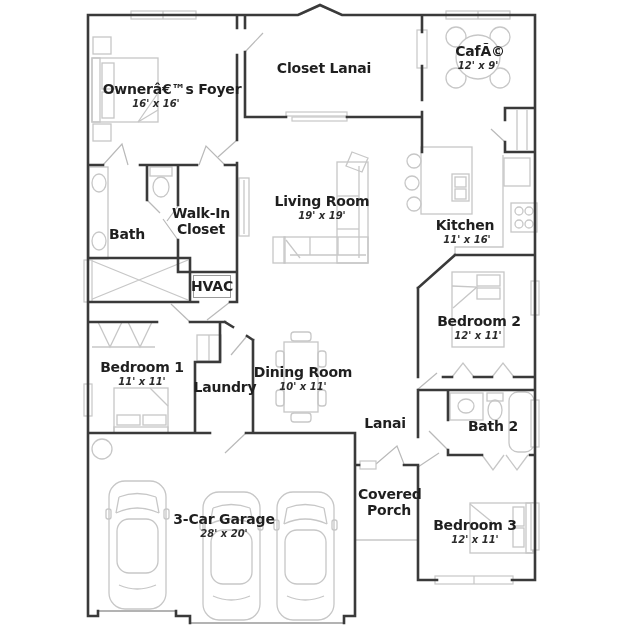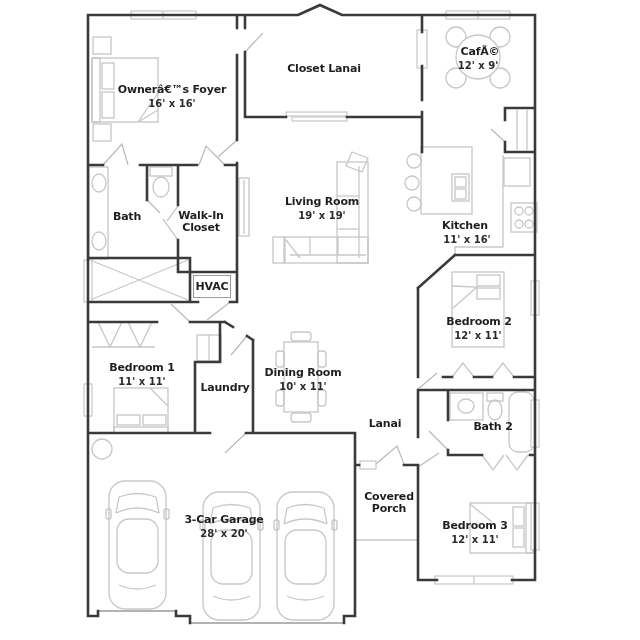--- a/index.html
+++ b/index.html
@@ -3,27 +3,27 @@
 <meta charset="utf-8">
 <style>
   html,body{margin:0;padding:0;background:#ffffff;}
   .stage{
     position:relative;width:640px;height:640px;background:#ffffff;overflow:hidden;
     font-family:"DejaVu Sans","Liberation Sans",sans-serif;
   }
   .stage svg{position:absolute;left:0;top:0;}
   .room-name{
     position:absolute;transform:translate(-50%,-50%);
-    font-size:11px;font-weight:bold;color:#1f1f1f;white-space:nowrap;
+    font-size:14px;font-weight:bold;color:#1f1f1f;white-space:nowrap;
     text-align:center;letter-spacing:-0.2px;line-height:1.12;
   }
   .room-name.wrap{white-space:normal;width:62px;}
   .room-dims{
     position:absolute;transform:translate(-50%,-50%);
-    font-size:10px;font-weight:600;color:#2b2b2b;white-space:nowrap;text-align:center;
+    font-size:10px;font-weight:600;color:#2b2b2b;white-space:nowrap;text-align:center;font-style:italic;
   }
   .hvac-box{
     position:absolute;left:193px;top:275px;width:38px;height:23px;
     background:#ffffff;border:1px solid #9a9a9a;box-sizing:border-box;
   }
 </style>
 </head>
 <body>
 
 <div class="stage">
@@ -253,28 +253,28 @@
         M448 390 V420 M448 450 V455
         M448 455 H482 M530 455 H535
         M505 108 H535 M505 152 H535 M505 108 V120 M505 142 V152
         M355 465 H359 M404 465 H418"></path>
     </g>
   </svg>
 
   <div class="hvac-box"></div>
 
   <div class="room-name" style="left:172px;top:90px">Ownerâ€™s Foyer</div>
-  <div class="room-dims" style="left:172px;top:103px">16' x 16'</div>
+  <div class="room-dims" style="left:156px;top:103px">16' x 16'</div>
 
   <div class="room-name" style="left:324px;top:69px">Closet Lanai</div>
 
   <div class="room-name" style="left:480px;top:52px">CafÃ©</div>
   <div class="room-dims" style="left:478px;top:65px">12' x 9'</div>
 
-  <div class="room-name" style="left:127px;top:217px">Bath</div>
+  <div class="room-name" style="left:127px;top:235px">Bath</div>
 
   <div class="room-name wrap" style="left:201px;top:222px">Walk-In Closet</div>
 
   <div class="room-name" style="left:322px;top:202px">Living Room</div>
   <div class="room-dims" style="left:322px;top:215px">19' x 19'</div>
 
   <div class="room-name" style="left:465px;top:226px">Kitchen</div>
   <div class="room-dims" style="left:467px;top:239px">11' x 16'</div>
 
   <div class="room-name" style="left:212px;top:287px">HVAC</div>

